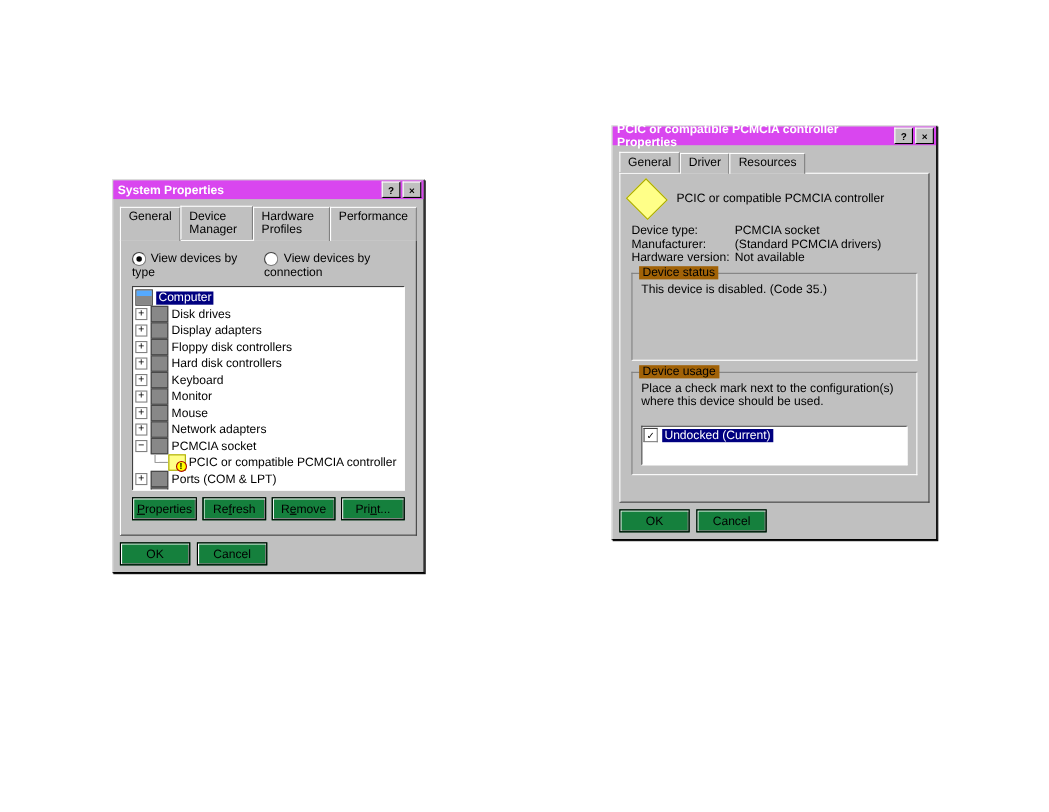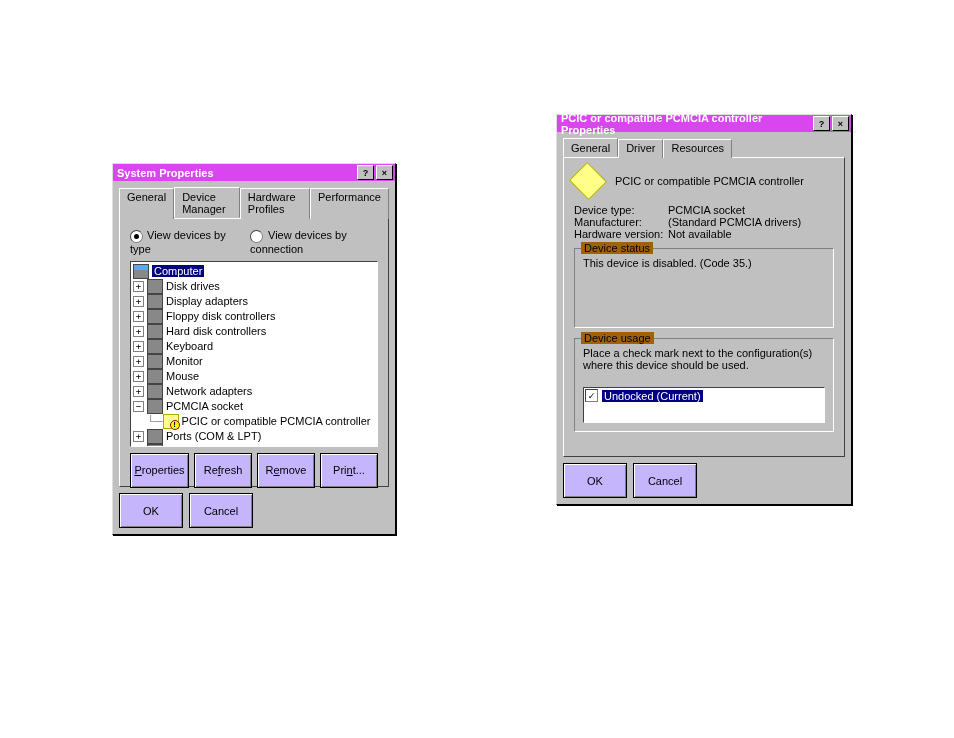--- a/index.html
+++ b/index.html
@@ -6,21 +6,21 @@
   .dlg{position:absolute;background:#c0c0c0;border:1px solid #000;border-top-color:#dfdfdf;border-left-color:#dfdfdf;box-shadow:1px 1px 0 #000}
   .titlebar{background:#d946ef;color:#fff;height:17px;display:flex;align-items:center;padding:0 2px;font-weight:bold;font-size:11px}
   .titlebar .ttl{flex:1;padding-left:2px}
   .titlebtn{width:15px;height:13px;background:#c0c0c0;border:1px solid #000;border-top-color:#fff;border-left-color:#fff;margin-left:2px;display:flex;align-items:center;justify-content:center;font-size:9px;font-family:Arial;font-weight:bold;color:#000}
   .body{padding:6px}
   .tabrow{display:flex;position:relative;top:1px;z-index:2}
   .tab{padding:2px 7px;background:#c0c0c0;border:1px solid #808080;border-top-color:#fff;border-left-color:#fff;border-bottom:none;margin-right:0;font-size:11px}
   .tab.active{border-bottom:1px solid #c0c0c0;position:relative;top:-1px;padding-top:3px}
   .tabpanel{border:1px solid #808080;border-top-color:#fff;border-left-color:#fff;border-right-color:#404040;border-bottom-color:#404040;padding:10px;position:relative;z-index:1}
   .sunken{border:1px solid #808080;border-top-color:#404040;border-left-color:#404040;border-right-color:#fff;border-bottom-color:#fff;background:#fff}
-  .btn{min-width:64px;height:35px;background:#c4b5fd;border:1px solid #000;position:relative;display:inline-flex;align-items:center;justify-content:center;font-size:11px;box-shadow:inset 1px 1px 0 #fff,inset -1px -1px 0 #808080}
+  .btn{min-width:64px;height:21px;background:#15803d;border:1px solid #000;position:relative;display:inline-flex;align-items:center;justify-content:center;font-size:11px;box-shadow:inset 1px 1px 0 #fff,inset -1px -1px 0 #808080}
   .radio{width:11px;height:11px;border-radius:50%;background:#fff;border:1px solid #808080;border-top-color:#404040;border-left-color:#404040;display:inline-flex;align-items:center;justify-content:center;margin-right:5px;vertical-align:middle}
   .radio.chk::after{content:"";width:5px;height:5px;border-radius:50%;background:#000}
   .tree{padding:2px;font-size:11px;height:180px;overflow:hidden}
   .node{display:flex;align-items:center;height:15px;white-space:nowrap}
   .exp{width:9px;height:9px;border:1px solid #808080;background:#fff;display:inline-flex;align-items:center;justify-content:center;font-size:9px;line-height:1;margin-right:3px;font-family:monospace}
   .spacer{display:inline-block;width:14px}
   .ico{width:14px;height:13px;display:inline-block;margin-right:3px;position:relative}
   .ico-computer{background:linear-gradient(#5af 40%,#888 40%);border:1px solid #444}
   .ico-dev{background:#888;border:1px solid #444}
   .ico-yellow{background:#ff8;border:1px solid #aa0}
@@ -31,21 +31,21 @@
   .fieldset .legend{position:absolute;top:-7px;left:6px;background:#a16207;padding:0 3px;font-size:11px}
   .chk{width:11px;height:11px;background:#fff;border:1px solid #808080;border-top-color:#404040;border-left-color:#404040;display:inline-flex;align-items:center;justify-content:center;margin-right:4px;font-size:9px;vertical-align:middle}
   .row{display:flex}
   .lbl{display:inline-block}
   .btnrow{display:flex;gap:6px;padding:6px 0 0 0}
   .u{text-decoration:underline}
 </style>
 </head>
 <body>
 
-<div class="dlg" style="left:112px;top:163px;width:282px">
+<div class="dlg" style="left:102px;top:163px;width:282px">
   <div class="titlebar">
     <span class="ttl">System Properties</span>
     <span class="titlebtn">?</span>
     <span class="titlebtn">×</span>
   </div>
   <div class="body">
     <div class="tabrow">
       <div class="tab">General</div>
       <div class="tab active">Device Manager</div>
       <div class="tab">Hardware Profiles</div>

